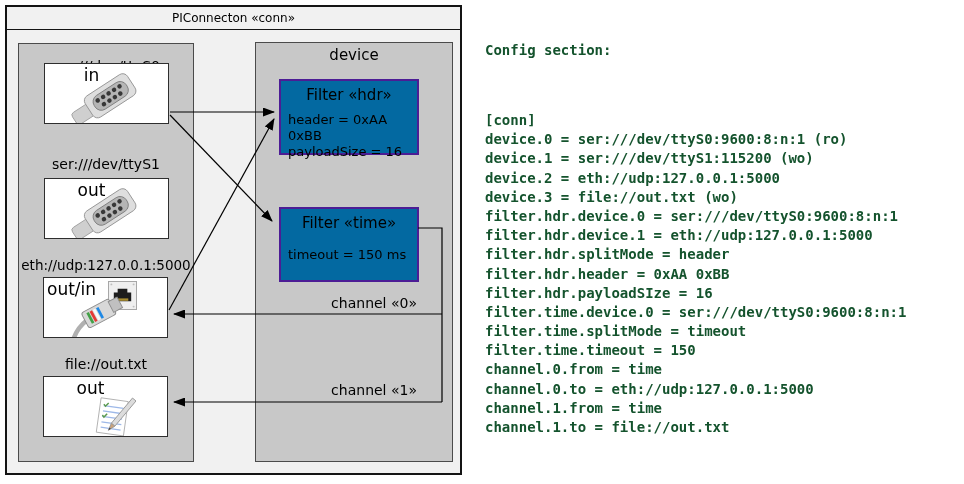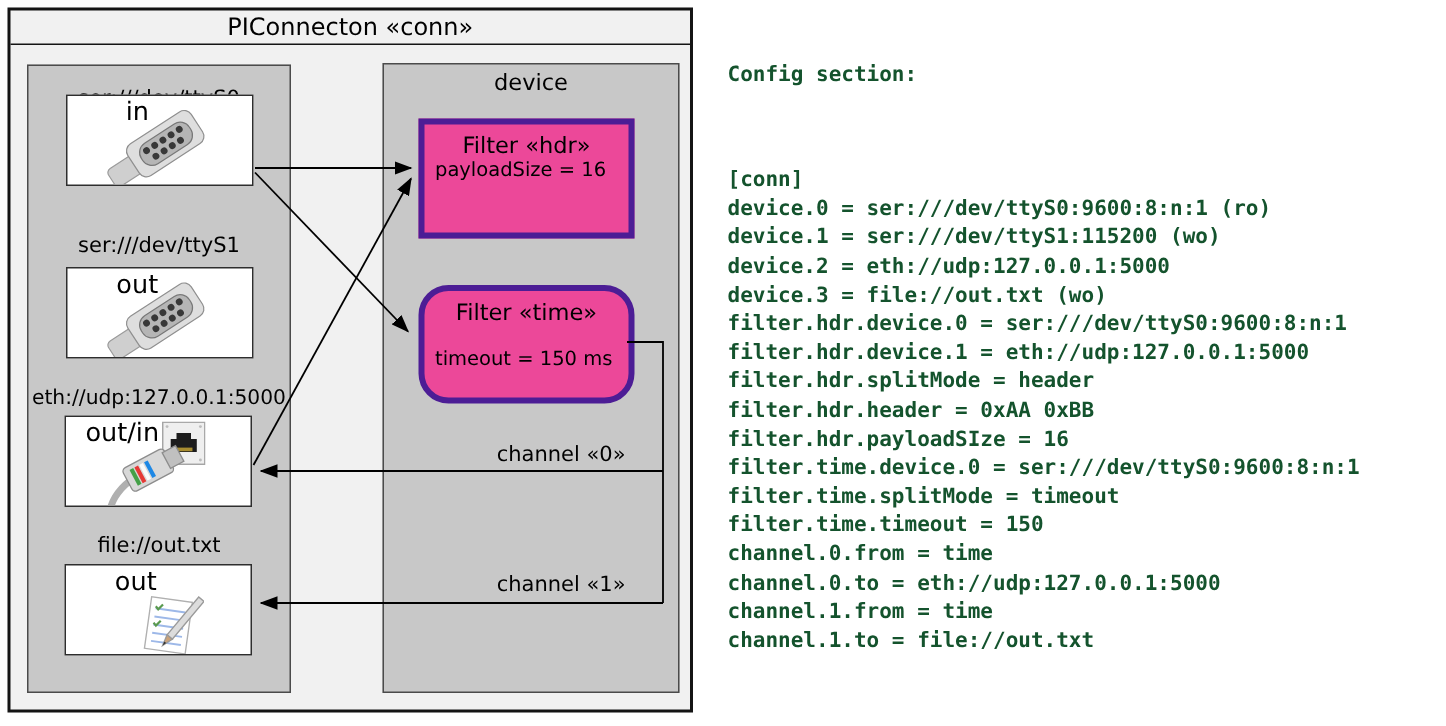--- a/index.html
+++ b/index.html
@@ -2,42 +2,42 @@
 <html><head>
 <meta charset="utf-8">
 <style>
   html,body{margin:0;padding:0;background:#fff;}
   .stage{position:relative;width:964px;height:484px;background:#ffffff;overflow:hidden;
          font-family:"DejaVu Sans",sans-serif;color:#000;}
   
   .diagram{position:absolute;left:0;top:0;width:470px;height:484px;}
   .outer{position:absolute;left:5px;top:5px;width:453px;height:466px;
          border:2px solid #141414;background:#f1f1f1;box-sizing:content-box;}
-  .outer-title{height:22px;line-height:22px;text-align:center;font-size:16px;
+  .outer-title{height:22px;line-height:22px;text-align:center;font-size:12px;
                border-bottom:1px solid #141414;}
   .panel{position:absolute;background:#c8c8c8;border:1px solid #4b4b4b;}
   .devices-panel{left:18px;top:43px;width:174px;height:417px;}
   .filters-panel{left:255px;top:42px;width:196px;height:418px;}
   .filters-title{position:absolute;top:3px;left:0;width:100%;text-align:center;font-size:15px;}
   .dev-label{position:absolute;left:0;width:100%;text-align:center;font-size:14px;}
   .dev-label.small{font-size:13.5px;}
   .dev-box{position:absolute;width:123px;height:59px;background:#ffffff;
            border:1px solid #2e2e2e;overflow:hidden;}
   .port{font-size:17px;line-height:20px;margin-top:1px;}
   .port-c{text-align:center;padding-right:30px;}
-  .port-l{padding-left:13px;}
+  .port-l{padding-left:3px;}
   .dev-icon{position:absolute;}
   .icon-serial{left:14px;top:7px;width:100px;height:52px;}
   .icon-jack{left:64px;top:3px;width:29px;height:29px;}
   .icon-cable{left:12px;top:17px;width:78px;height:42px;}
   .icon-notepad{left:50px;top:19px;width:42px;height:42px;}
-  .filter-box{position:absolute;left:23px;width:136px;background:#ec4899;
-              border:4px solid #4c1d95;}
+  .filter-box{position:absolute;left:23px;width:136px;background:#0369a1;
+              border:2px solid #4c1d95;}
   .filter-hdr{top:36px;height:72px;}
-  .filter-time{top:147px;height:71px;border-radius:20px;}
+  .filter-time{top:164px;height:71px;}
   .f-title{margin-top:5px;text-align:center;font-size:15px;}
   .f-prop{margin-left:7px;font-size:13px;line-height:16px;}
   .gap-sm{margin-top:8px;}
   .gap-lg{margin-top:15px;}
   .ch-label{position:absolute;right:35px;font-size:14px;}
   .ch0{top:252px;} .ch1{top:339px;}
   .overlay{position:absolute;left:0;top:0;z-index:10;pointer-events:none;}
   
   .config{position:absolute;left:485px;top:9px;white-space:pre;
           font-family:"DejaVu Sans Mono",monospace;font-weight:bold;
@@ -154,20 +154,21 @@
           </g>
         </svg>
       </div>
     </div>
 
     <div class="panel filters-panel">
       <div class="filters-title">device</div>
 
       <div class="filter-box filter-hdr">
         <div class="f-title">Filter «hdr»</div>
+        <div class="f-prop gap-sm">header = 0xAA 0xBB</div>
         <div class="f-prop">payloadSize = 16</div>
       </div>
 
       <div class="filter-box filter-time">
         <div class="f-title">Filter «time»</div>
         <div class="f-prop gap-lg">timeout = 150 ms</div>
       </div>
 
       <div class="ch-label ch0">channel «0»</div>
       <div class="ch-label ch1">channel «1»</div>

